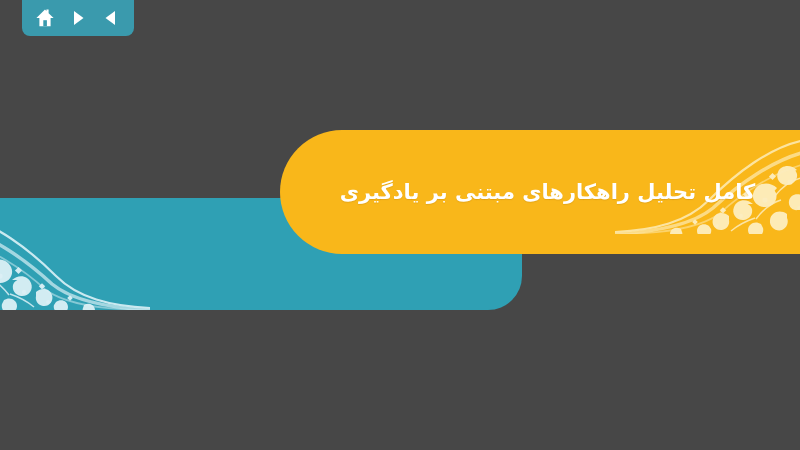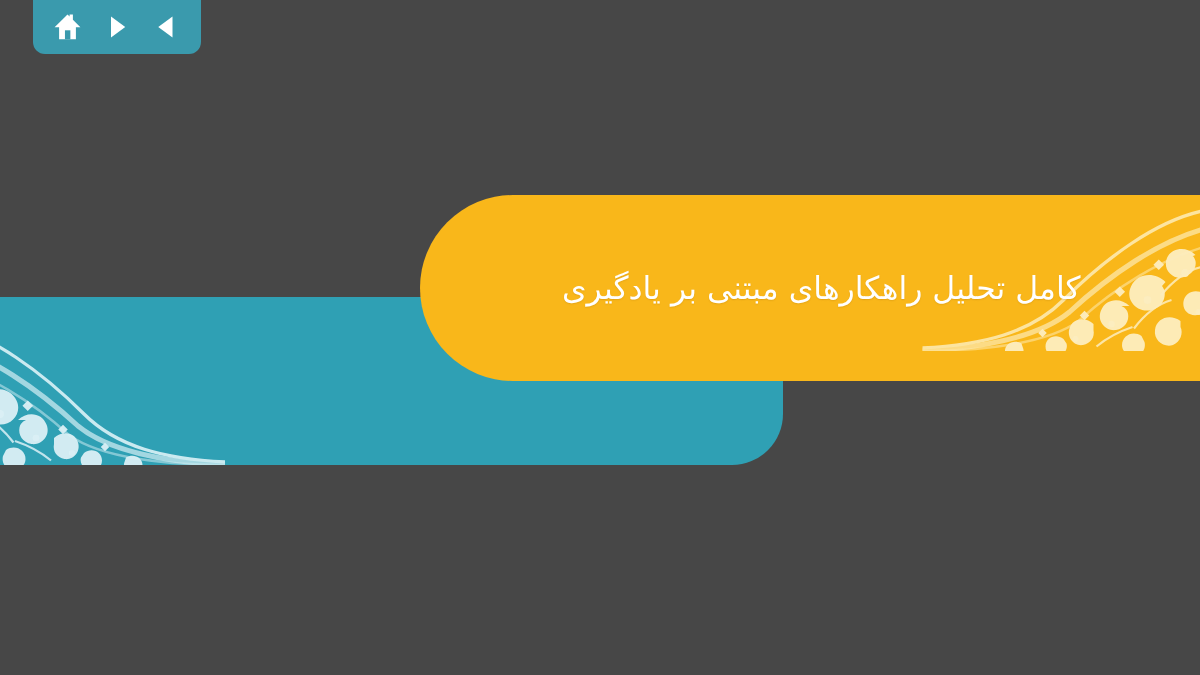--- a/index.html
+++ b/index.html
@@ -100,21 +100,21 @@
     justify-content: center;
     gap: 4px;
     z-index: 5;
     padding: 0 48px 0 58px;
     box-sizing: border-box;
   }
   .title-line {
     color: #ffffff;
     font-size: 21px;
     line-height: 1.45;
-    font-weight: 400;
+    font-weight: 700;
     white-space: nowrap;
     direction: rtl;
     text-align: center;
     text-shadow: 0 1px 1px rgba(130,80,0,0.16);
   }
 </style>
 </head>
 <body>
 
 <div id="stage">

